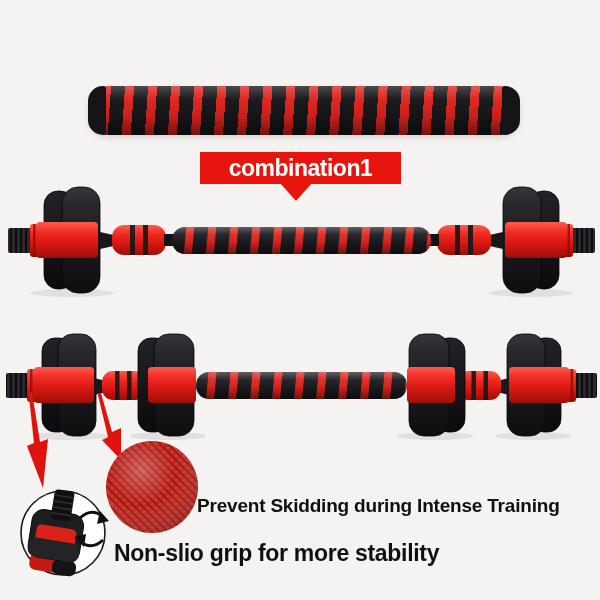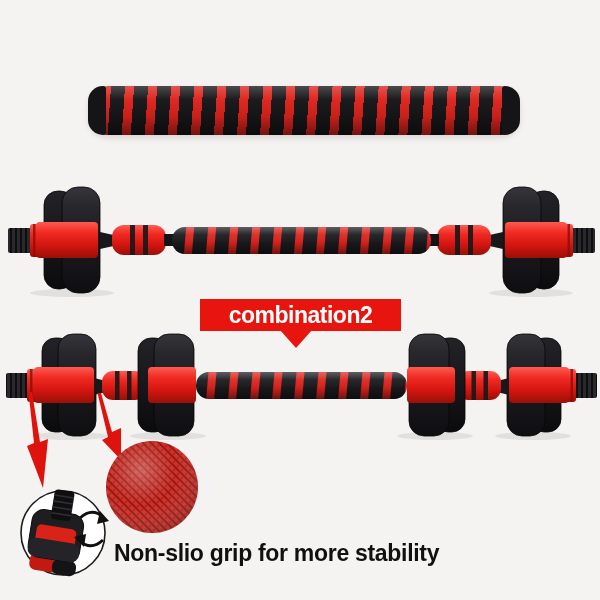--- a/index.html
+++ b/index.html
@@ -46,20 +46,23 @@
   svg{display:block;}
 </style>
 </head>
 <body>
 
 <div id="canvas">
 
 
   <div class="abs" id="sponge-rod"></div>
 
+  <div class="abs banner" id="banner-1">
+    <span>combination1</span>
+  </div>
 
   <svg class="abs" style="left:0;top:184px" width="600" height="114" viewBox="0 0 600 114">
     <defs>
       <linearGradient id="c1red" x1="0" y1="0" x2="0" y2="1">
         <stop offset="0" stop-color="#ff5a50"></stop>
           <stop offset=".3" stop-color="#f02a22"></stop>
         <stop offset=".65" stop-color="#d31510"></stop>
           <stop offset="1" stop-color="#991008"></stop>
       </linearGradient>
       <linearGradient id="c1pf" x1="0" y1="0" x2="0" y2="1">
@@ -102,23 +105,20 @@
       <rect x="143" y="41" width="5" height="30" fill="#17171a" opacity=".9"></rect>
       <rect x="164" y="50" width="12" height="12" fill="#131316"></rect>
     </g>
     <use href="#c1left" transform="translate(603,0) scale(-1,1)"></use>
     <g>
       <rect x="172" y="43" width="259" height="27" rx="13" fill="url(#c1sp)"></rect>
       <rect x="172" y="43" width="259" height="27" rx="13" fill="url(#c1sh)"></rect>
     </g>
   </svg>
 
-  <div class="abs banner" id="banner-2">
-    <span>combination2</span>
-  </div>
 
   <svg class="abs" style="left:0;top:332px" width="600" height="268" viewBox="0 0 600 268">
     <defs>
       <linearGradient id="c2red" x1="0" y1="0" x2="0" y2="1">
         <stop offset="0" stop-color="#ff5a50"></stop>
           <stop offset=".3" stop-color="#f02a22"></stop>
         <stop offset=".65" stop-color="#d31510"></stop>
           <stop offset="1" stop-color="#991008"></stop>
       </linearGradient>
       <linearGradient id="c2pf" x1="0" y1="0" x2="0" y2="1">
@@ -203,15 +203,16 @@
       </g>
       <g fill="none" stroke="#101010" stroke-width="3">
         <path d="M80,186 Q92,175 103,185"></path>
         <polygon points="100,179 109,189 97,192" fill="#101010" stroke="none"></polygon>
         <path d="M103,208 Q91,219 80,209"></path>
         <polygon points="84,215 74,205 86,202" fill="#101010" stroke="none"></polygon>
       </g>
     </g>
   </svg>
 
+  <div class="abs caption" id="caption-skid">Prevent Skidding during Intense Training</div>
   <div class="abs caption" id="caption-grip">Non-slio grip for more stability</div>
 
 </div>
 
 </body></html>

